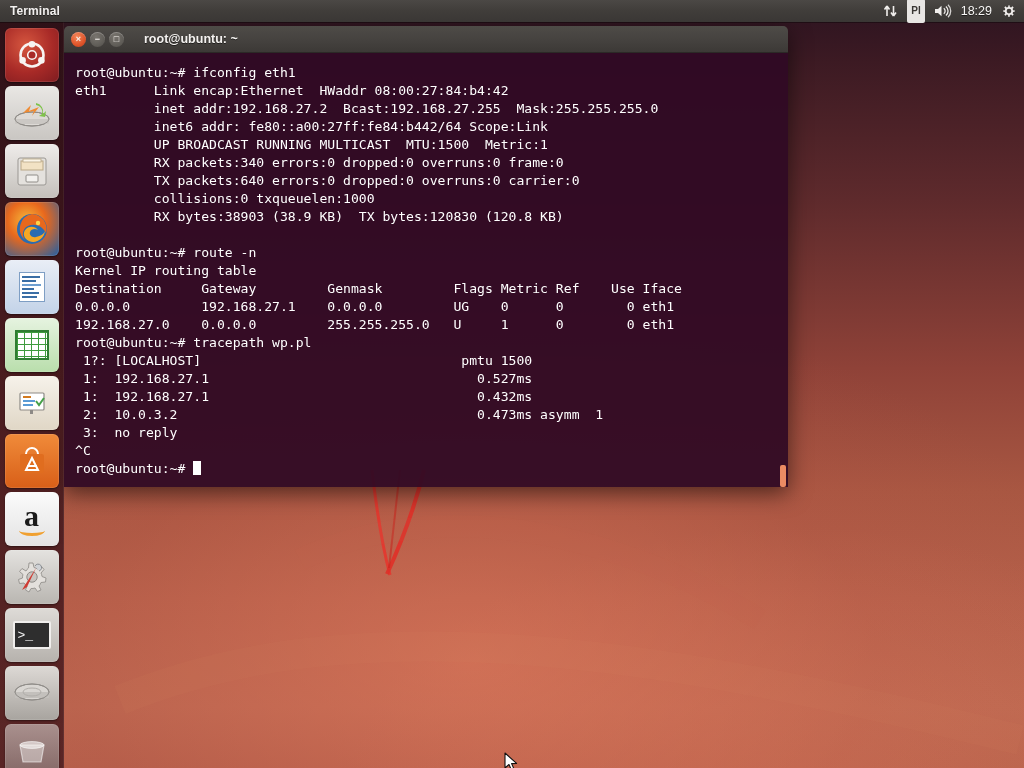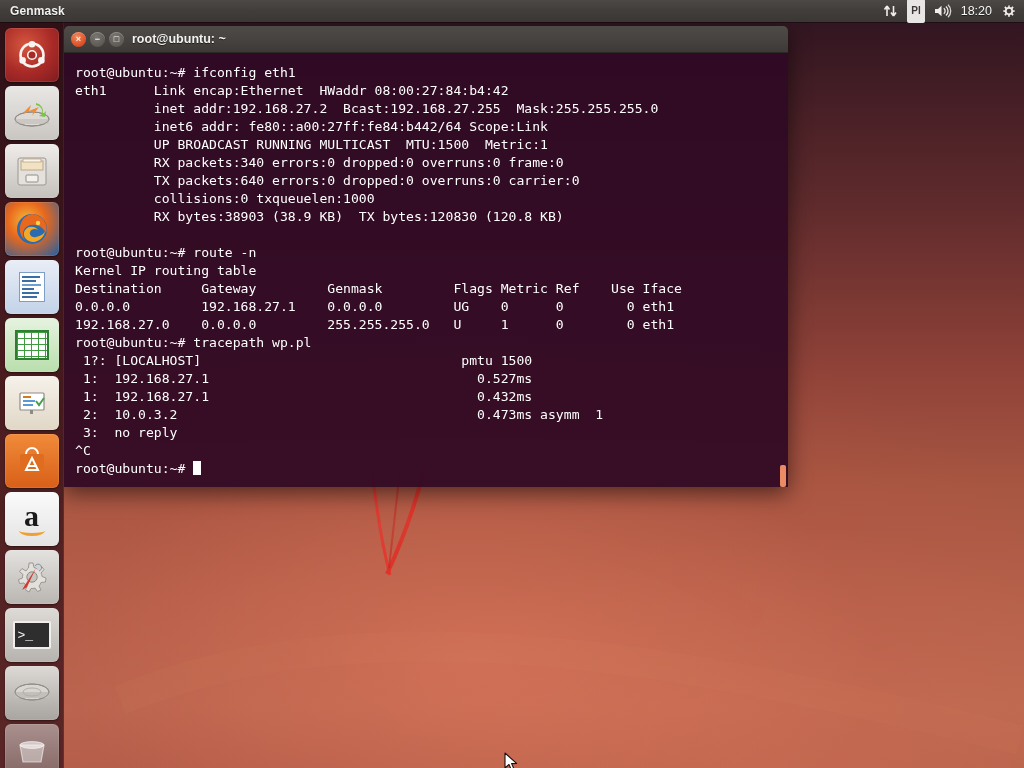--- a/index.html
+++ b/index.html
@@ -194,21 +194,21 @@
     color: #f6f2ee;
     box-shadow: inset 0 1px 0 rgba(255,255,255,0.25);
   }
   .btn-close { background: radial-gradient(circle at 40% 32%, #f4875a 0%, #df542a 60%, #b53e1d 100%); }
   .btn-min   { background: radial-gradient(circle at 40% 32%, #79756f 0%, #5d5a55 70%, #4a4743 100%); }
   .btn-max   { background: radial-gradient(circle at 40% 32%, #79756f 0%, #5d5a55 70%, #4a4743 100%); }
   #window-title {
     color: #f3f1ef;
     font-size: 12.5px;
     font-weight: bold;
-    margin-left: 4px;
+    margin-left: 16px;
     text-shadow: 0 1px 0 rgba(0,0,0,0.5);
   }
   #terminal-body {
     position: relative;
     height: 434px;
     background: rgba(48,10,36,0.94);
     overflow: hidden;
   }
   #terminal-text {
     margin: 8px;
@@ -260,42 +260,42 @@
 
   <svg class="swoosh" width="1024" height="768" viewBox="0 0 1024 768" style="left:0;top:0;">
     <path d="M 372 470 C 376 505, 382 545, 390 575" stroke="#e8342b" stroke-width="3" fill="none" opacity="0.85"></path>
     <path d="M 424 470 C 414 510, 398 550, 387 574" stroke="#e03028" stroke-width="4" fill="none" opacity="0.9"></path>
     <path d="M 400 470 C 396 505, 392 540, 389 568" stroke="#c9221c" stroke-width="2" fill="none" opacity="0.55"></path>
     <path d="M 300 560 C 420 500, 600 520, 760 620" stroke="#c8654f" stroke-width="22" fill="none" opacity="0.10"></path>
     <path d="M 120 700 C 340 610, 620 640, 1020 740" stroke="#d98a6c" stroke-width="30" fill="none" opacity="0.08"></path>
   </svg>
 
   <div id="top-panel">
-    <span id="panel-app-title">Genmask</span>
+    <span id="panel-app-title">Terminal</span>
     <div id="panel-right">
 
       <span class="panel-indicator">
         <svg width="15" height="14" viewBox="0 0 15 14">
           <path d="M4 12 L4 3 M4 2 L1.5 5.5 M4 2 L6.5 5.5" stroke="#f0eeec" stroke-width="1.6" fill="none"></path>
           <path d="M10.5 2 L10.5 11 M10.5 12 L8 8.5 M10.5 12 L13 8.5" stroke="#f0eeec" stroke-width="1.6" fill="none"></path>
         </svg>
       </span>
 
       <span id="kbd-layout" class="panel-indicator">Pl</span>
 
       <span class="panel-indicator">
         <svg width="18" height="14" viewBox="0 0 18 14">
           <path d="M1 5 H4 L7.5 1.8 V12.2 L4 9 H1 Z" fill="#f0eeec"></path>
           <path d="M9.8 4.2 A3.6 3.6 0 0 1 9.8 9.8" stroke="#f0eeec" stroke-width="1.3" fill="none"></path>
           <path d="M11.9 2.4 A6 6 0 0 1 11.9 11.6" stroke="#f0eeec" stroke-width="1.3" fill="none"></path>
           <path d="M14 0.8 A8.4 8.4 0 0 1 14 13.2" stroke="#f0eeec" stroke-width="1.3" fill="none" opacity="0.85"></path>
         </svg>
       </span>
 
-      <span id="panel-clock" class="panel-indicator">18:20</span>
+      <span id="panel-clock" class="panel-indicator">18:29</span>
 
       <span class="panel-indicator">
         <svg width="15" height="15" viewBox="0 0 16 16">
           <path d="M8 1.2 L9.1 1.2 L9.45 3.1 A5 5 0 0 1 10.8 3.7 L12.3 2.5 L13.5 3.7 L12.3 5.2 A5 5 0 0 1 12.9 6.55 L14.8 6.9 L14.8 8.1 L12.9 8.45 A5 5 0 0 1 12.3 9.8 L13.5 11.3 L12.3 12.5 L10.8 11.3 A5 5 0 0 1 9.45 11.9 L9.1 13.8 L7.9 13.8 L7.55 11.9 A5 5 0 0 1 6.2 11.3 L4.7 12.5 L3.5 11.3 L4.7 9.8 A5 5 0 0 1 4.1 8.45 L2.2 8.1 L2.2 6.9 L4.1 6.55 A5 5 0 0 1 4.7 5.2 L3.5 3.7 L4.7 2.5 L6.2 3.7 A5 5 0 0 1 7.55 3.1 Z" fill="#f0eeec"></path>
           <circle cx="8.5" cy="7.5" r="2.5" fill="#403d3a"></circle>
         </svg>
       </span>
     </div>
   </div>
 

